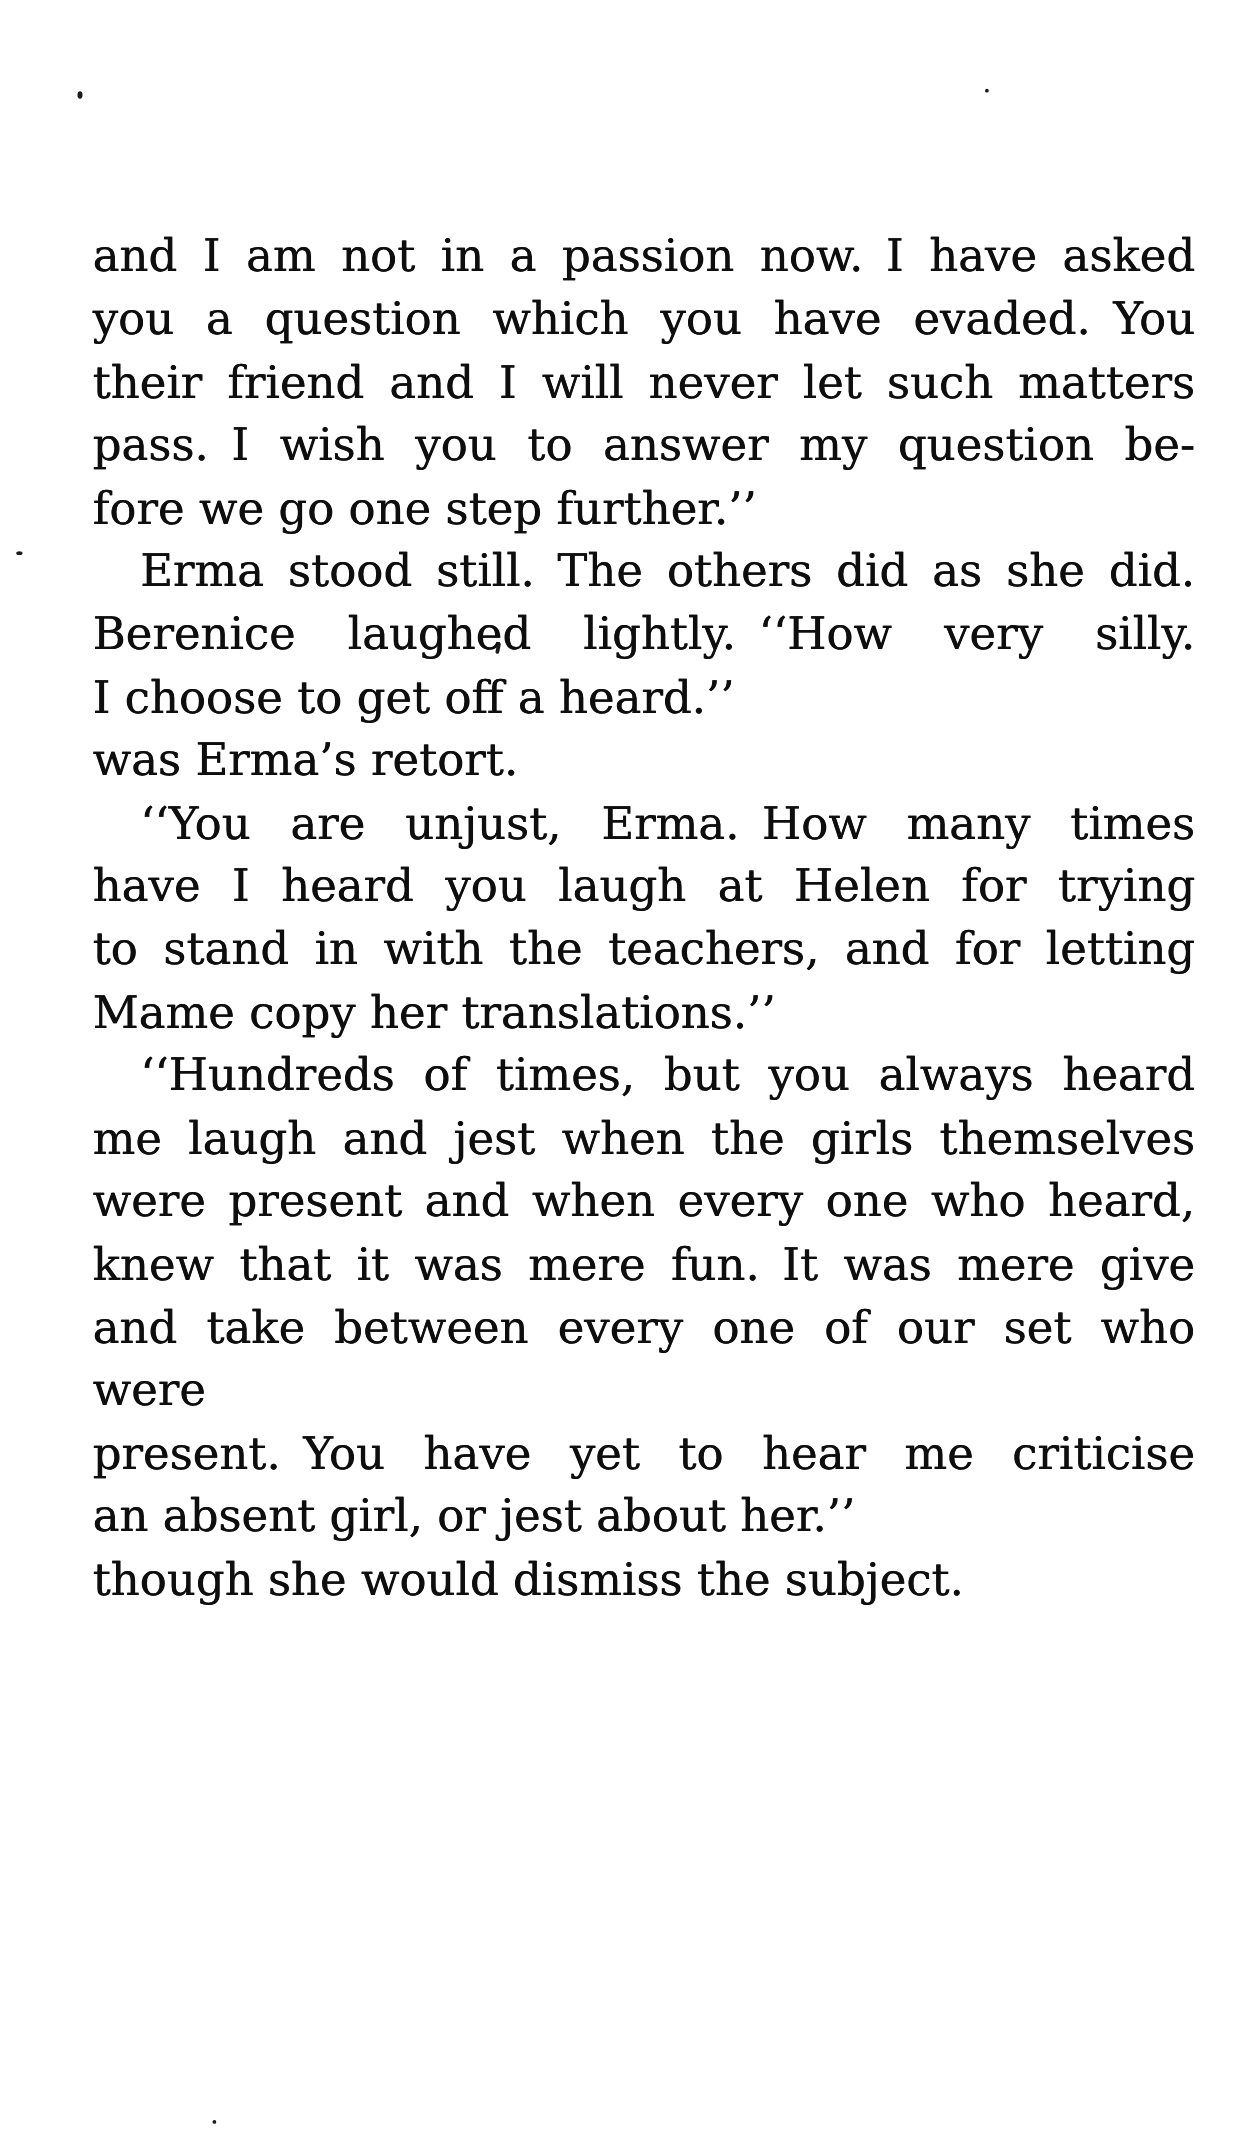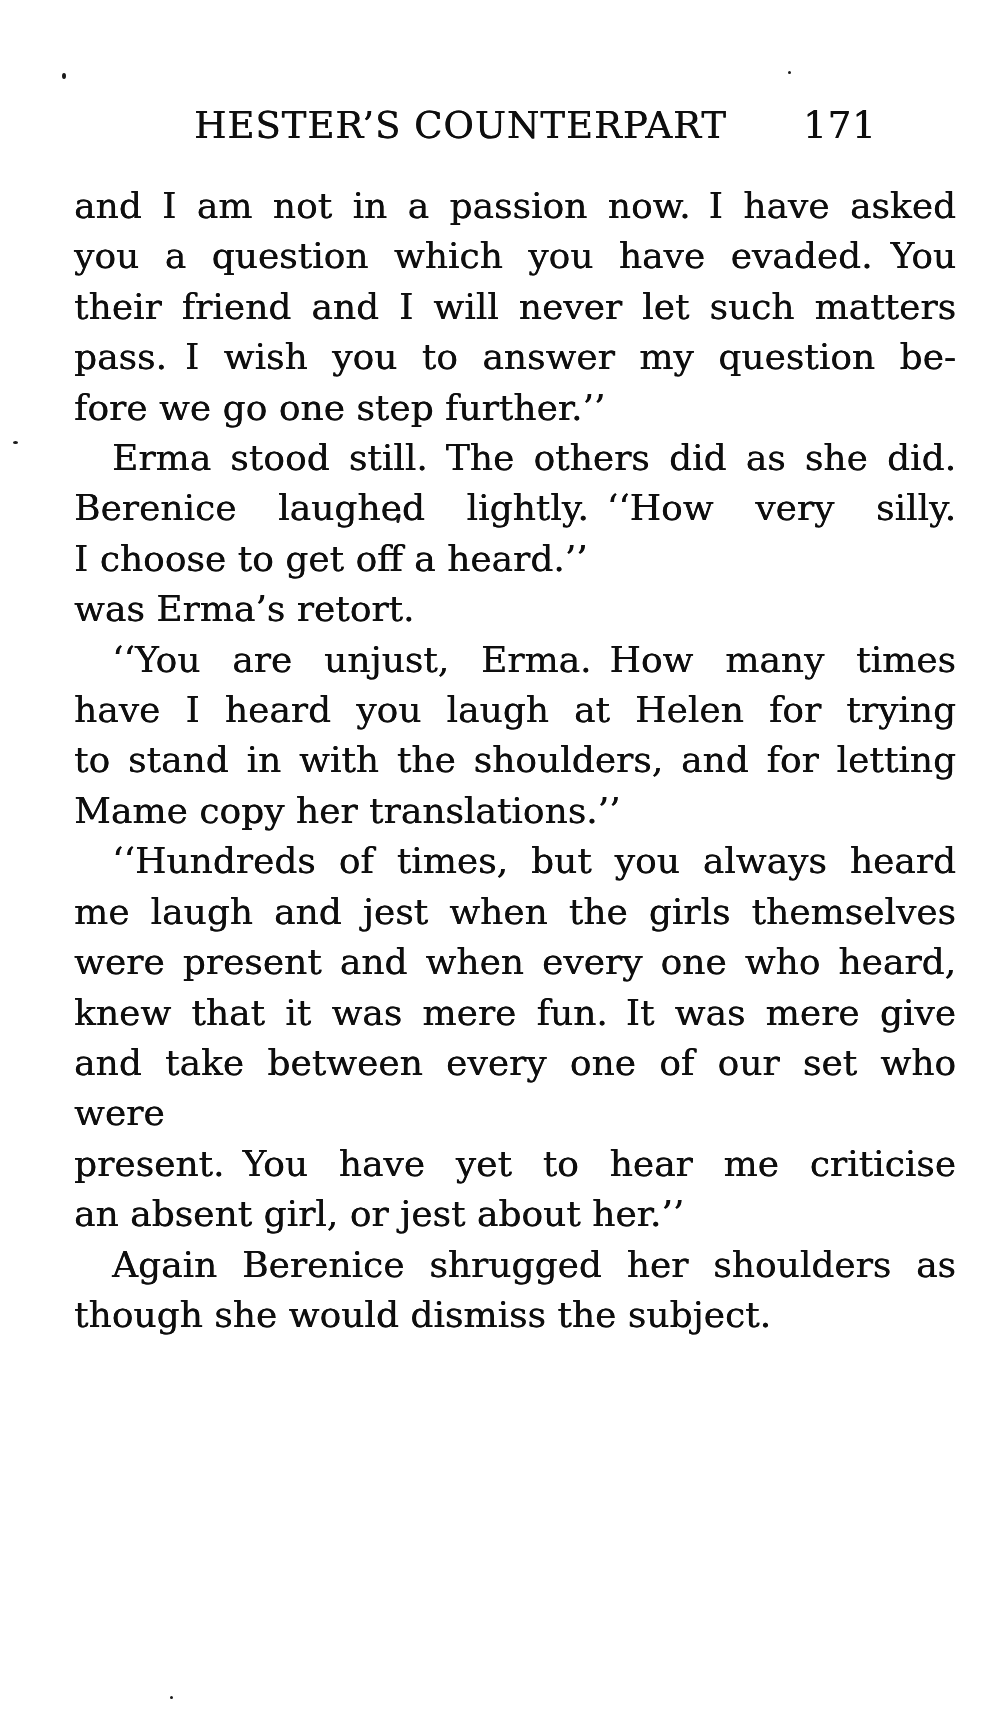--- a/index.html
+++ b/index.html
@@ -68,24 +68,20 @@
   .speck.s2 { left: 788px; top: 71px;   width: 3px; height: 3px; }
   .speck.s3 { left: 13px;  top: 441px;  width: 5px; height: 3px; }
   .speck.s4 { left: 397px; top: 514px;  width: 3px; height: 9px; border-radius: 2px; transform: rotate(12deg); }
   .speck.s5 { left: 170px; top: 1696px; width: 3px; height: 3px; }
 </style>
 </head>
 <body>
 
 <div class="page">
 
-  <div class="running-head">
-    <span class="head-title">HESTER’S COUNTERPART</span>
-    <span class="head-page">171</span>
-  </div>
 
   <div class="body-text">
 
     <div class="para">
       <div class="line">and I am not in a passion now. I have asked</div>
       <div class="line">you a question which you have evaded. You</div>
       <div class="line">their friend and I will never let such matters</div>
       <div class="line">pass. I wish you to answer my question be-</div>
       <div class="line last">fore we go one step further.’’</div>
     </div>
@@ -96,36 +92,35 @@
       <div class="line last">I choose to get off a heard.’’</div>
     </div>
 
     <div class="para">
       <div class="line last">was Erma’s retort.</div>
     </div>
 
     <div class="para">
       <div class="line indent">‘‘You are unjust, Erma. How many times</div>
       <div class="line">have I heard you laugh at Helen for trying</div>
-      <div class="line">to stand in with the shoulders, and for letting</div>
+      <div class="line">to stand in with the teachers, and for letting</div>
       <div class="line last">Mame copy her translations.’’</div>
     </div>
 
     <div class="para">
       <div class="line indent">‘‘Hundreds of times, but you always heard</div>
       <div class="line">me laugh and jest when the girls themselves</div>
       <div class="line">were present and when every one who heard,</div>
       <div class="line">knew that it was mere fun. It was mere give</div>
       <div class="line">and take between every one of our set who were</div>
       <div class="line">present. You have yet to hear me criticise</div>
       <div class="line last">an absent girl, or jest about her.’’</div>
     </div>
 
     <div class="para">
-      <div class="line indent">Again Berenice shrugged her shoulders as</div>
       <div class="line last">though she would dismiss the subject.</div>
     </div>
 
   </div>
 
   <div class="speck s1"></div>
   <div class="speck s2"></div>
   <div class="speck s3"></div>
   <div class="speck s4"></div>
   <div class="speck s5"></div>

